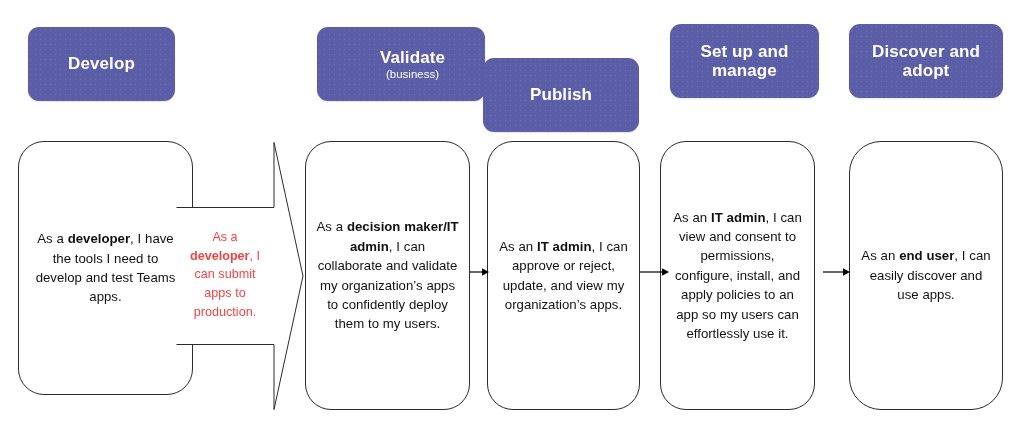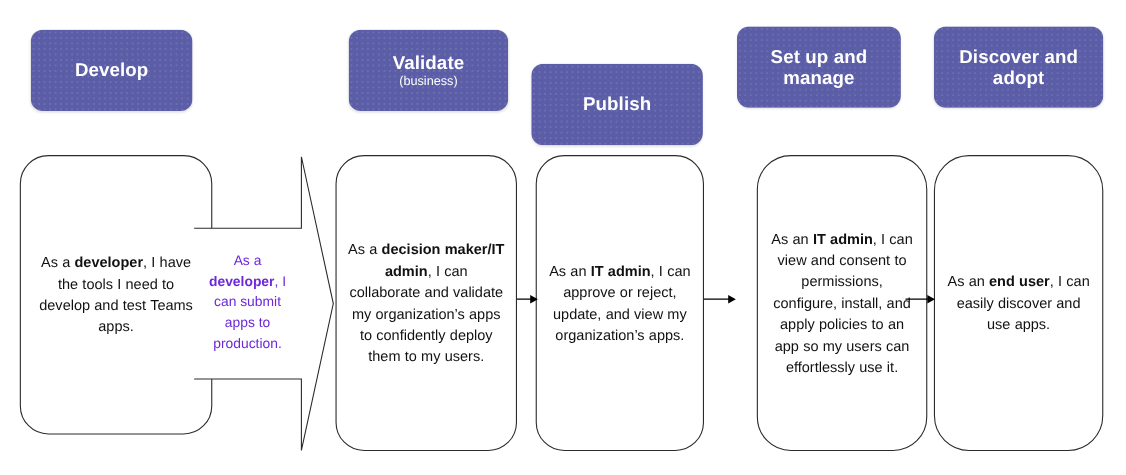--- a/index.html
+++ b/index.html
@@ -55,41 +55,41 @@
     width:128px;height:268px;
   }
   #blockarrow svg{display:block;width:128px;height:268px;}
   #blockarrow .label{
     position:absolute;
     left:6px;top:86px;
     width:86px;
     text-align:center;
     font-size:12.6px;
     line-height:1.48;
-    color:#6d28d9;
+    color:#ef4444;
   }
   #blockarrow .label b{font-weight:700;}
 
   
   .conn{position:absolute;height:12px;}
   .conn svg{display:block;}
 
   
   .layer-boxes{position:absolute;inset:0;}
 </style>
 </head>
 <body>
 
 <div id="stage">
 
   <div class="phase" style="left:28px;top:27px;width:147px;height:74px;">
     <span class="title">Develop</span>
   </div>
 
-  <div class="phase" style="left:317px;top:27px;width:145px;height:74px;">
+  <div class="phase" style="left:317px;top:27px;width:145px;height:74px;padding-left:23px;">
     <span class="title">Validate</span>
     <span class="sub">(business)</span>
   </div>
 
   <div class="phase" style="left:483px;top:27px;width:156px;height:74px;margin-top:31px;">
     <span class="title">Publish</span>
   </div>
 
   <div class="phase" style="left:670px;top:24px;width:149px;height:74px;text-align:center;">
     <span class="title">Set up and</span>
@@ -114,21 +114,21 @@
         <span>As a </span><b>decision maker/IT admin</b><span>, I can collaborate and validate my organization’s apps to confidently deploy them to my users.</span>
       </div>
     </div>
 
     <div class="story" style="left:487px;top:141px;width:153px;height:269px;">
       <div class="txt">
         <span>As an </span><b>IT admin</b><span>, I can approve or reject, update, and view my organization’s apps.</span>
       </div>
     </div>
 
-    <div class="story" style="left:688px;top:141px;width:155px;height:269px;border-radius:31px;">
+    <div class="story" style="left:660px;top:141px;width:155px;height:269px;">
       <div class="txt">
         <span>As an </span><b>IT admin</b><span>, I can view and consent to permissions, configure, install, and apply policies to an app so my users can effortlessly use it.</span>
       </div>
     </div>
 
     <div class="story" style="left:849px;top:141px;width:154px;height:269px;border-radius:32px;">
       <div class="txt">
         <span>As an </span><b>end user</b><span>, I can easily discover and use apps.</span>
       </div>
     </div>

